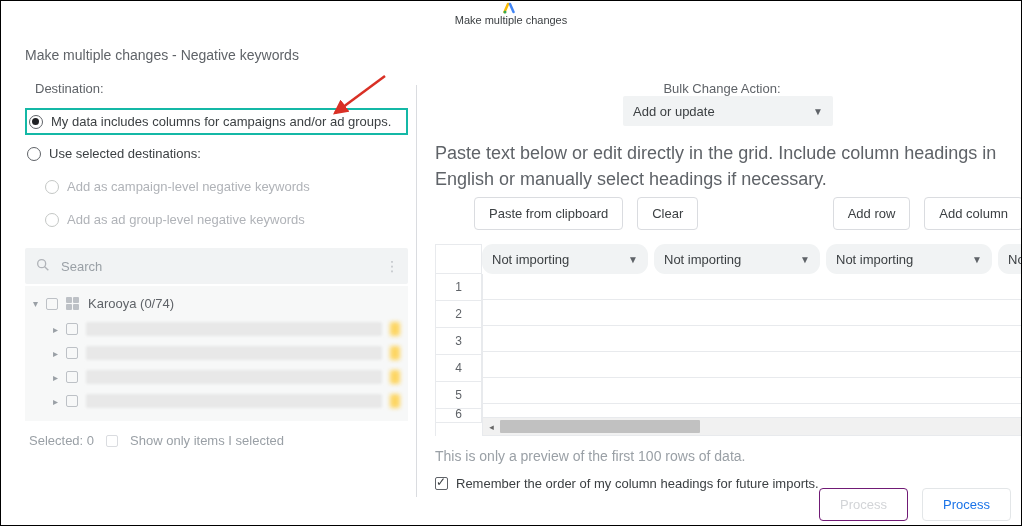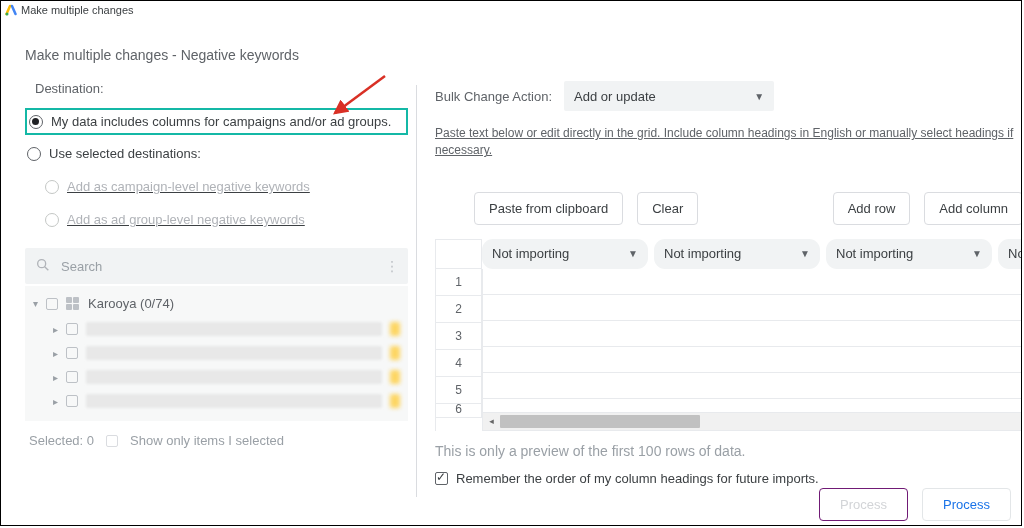--- a/index.html
+++ b/index.html
@@ -18,20 +18,21 @@
   height: 526px;
   position: relative;
   background: #fff;
 }
 .titlebar {
   height: 18px;
   padding: 1px 4px;
   font-size: 11px;
   display: flex;
   align-items: center;
+  flex-direction: column;
 }
 .logo-icon {
   width: 12px; height: 12px;
   margin-right: 4px;
   display: inline-block;
   position: relative;
 }
 .logo-icon svg { display:block; }
 .dialog-title {
   font-size: 14px;
@@ -68,21 +69,21 @@
   flex-shrink: 0;
 }
 .radio.checked::after {
   content: ''; position: absolute;
   width: 7px; height: 7px; background: #202124;
   border-radius: 50%; top: 2px; left: 2px;
 }
 .radio.disabled { border-color: #c4c7c5; }
 .radio-label { font-size: 13px; color: #3c4043; }
 .radio-label.disabled { color: #b0b3b8; }
-.sublevel { margin-left: 20px; text-decoration: underline; }
+.sublevel { margin-left: 20px; }
 .search-box {
   margin-top: 18px;
   background: #f1f3f4;
   display: flex; align-items: center;
   height: 36px; padding: 0 10px;
   border-radius: 2px;
 }
 .search-icon { color: #b0b3b8; margin-right: 10px; }
 .search-ph { color: #9aa0a6; font-size: 13px; flex:1; }
 .kebab { color: #bdc1c6; letter-spacing: -1px; font-size: 14px; }
@@ -107,29 +108,29 @@
   position:relative;
 }
 .blur-bar { flex:1; height:14px; background:#e8e8e8; border-radius:2px; filter: blur(1px); }
 .orange-dot { width:10px;height:14px;background:#fdd663;border-radius:2px;filter:blur(2px);}
 .selected-row { display:flex; align-items:center; gap:12px; padding: 12px 4px 0 4px; color:#9aa0a6; font-size:13px; }
 .cb.small { width:12px;height:12px;border-color:#dadce0; }
 .arrow {
   position:absolute; left:324px; top:70px;
   pointer-events:none;
 }
-.right-row1 { display:flex; align-items:center; margin-bottom:14px; }
+.right-row1 { display:flex; align-items:center; margin-bottom:14px;flex-direction:column; }
 .bca-label { font-size:13px; color:#5f6368; margin-right:12px; }
 .select {
   background:#f1f3f4; height:30px; min-width:210px;
   display:flex; align-items:center; justify-content:space-between;
   padding:0 10px; font-size:13px; color:#3c4043; border-radius:2px;
 }
 .caret { font-size:10px; color:#5f6368; }
-.desc { font-size:12px; color:#5f6368; line-height:1.45; margin-bottom:32px; padding-right:4px;text-decoration:underline; }
+.desc { font-size:18px; color:#5f6368; line-height:1.45; margin-bottom:5px; padding-right:4px; }
 .btn-row { display:flex; gap:14px; margin-bottom:14px;padding-left:39px; }
 .btn { border:1px solid #dadce0; background:#fff; padding:8px 14px; font-size:13px; color:#3c4043; border-radius:4px; }
 .btn-row .spacer { flex:1; }
 .col-head-row { display:flex; gap:0; margin-bottom:0; }
 .col-head {
   background:#f1f3f4; height:30px; width:166px;
   display:flex; align-items:center; justify-content:space-between;
   padding:0 10px; font-size:13px; color:#3c4043;
   margin-right: 6px;
   border-radius:11px;

